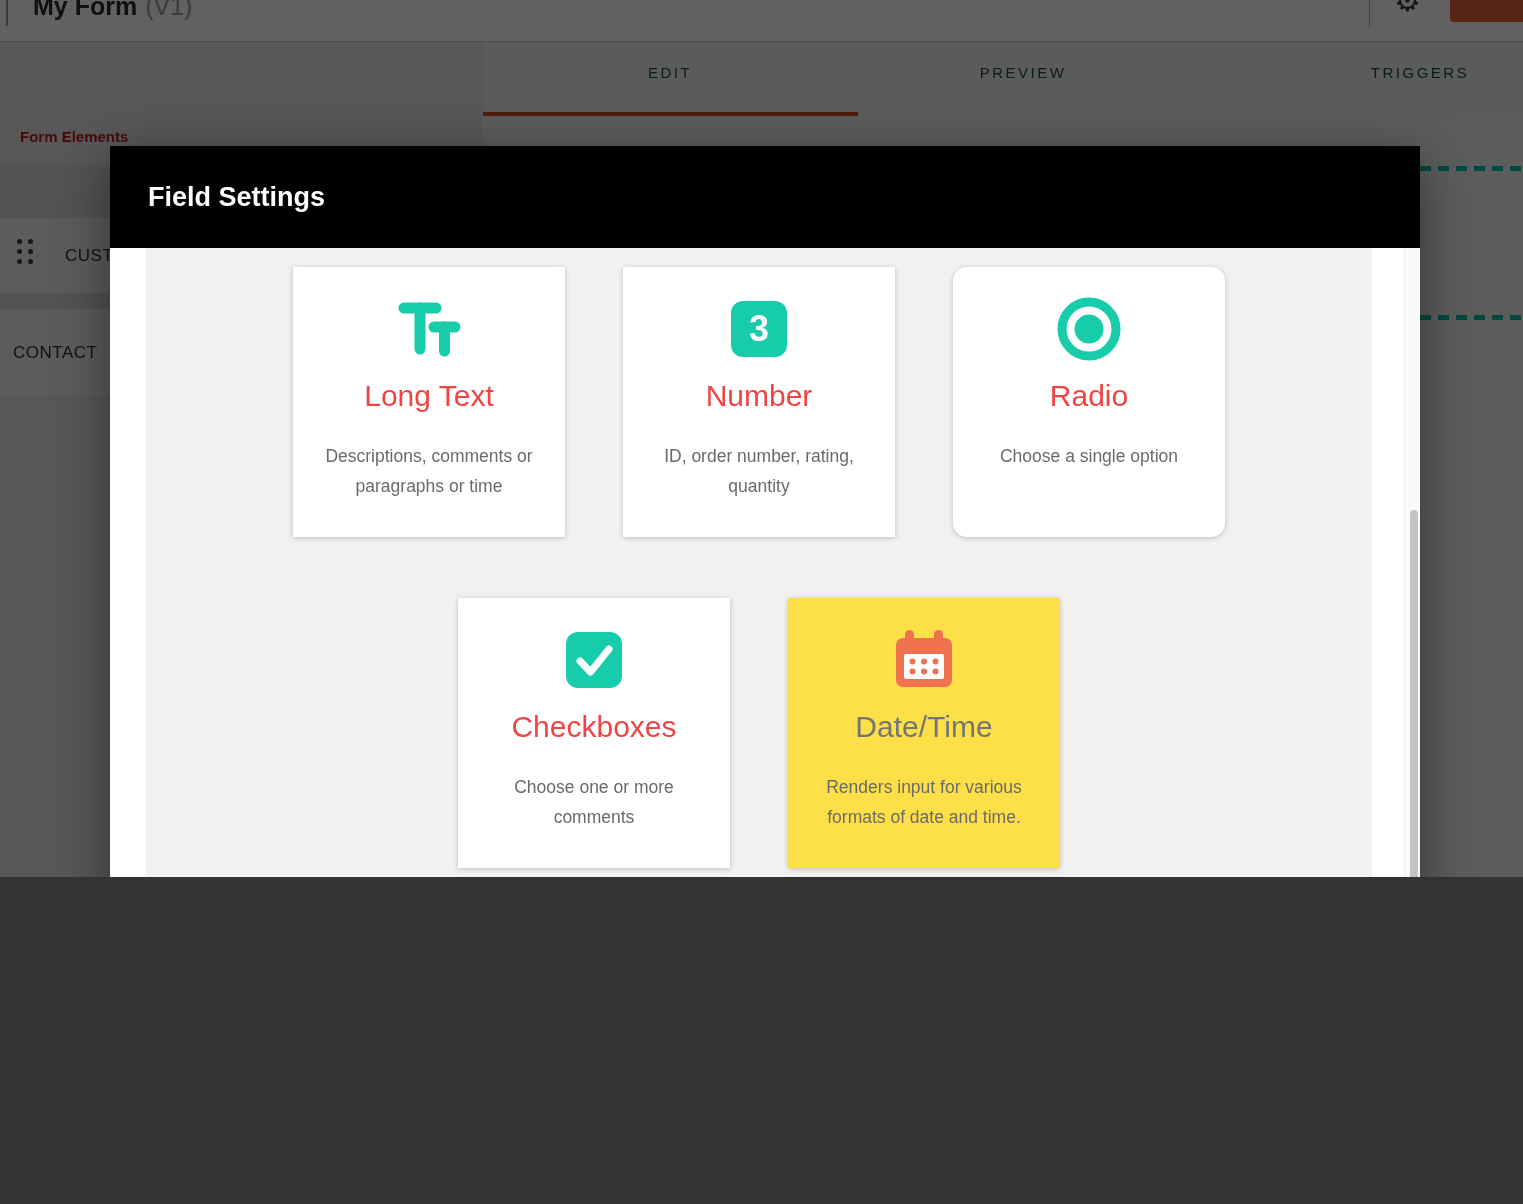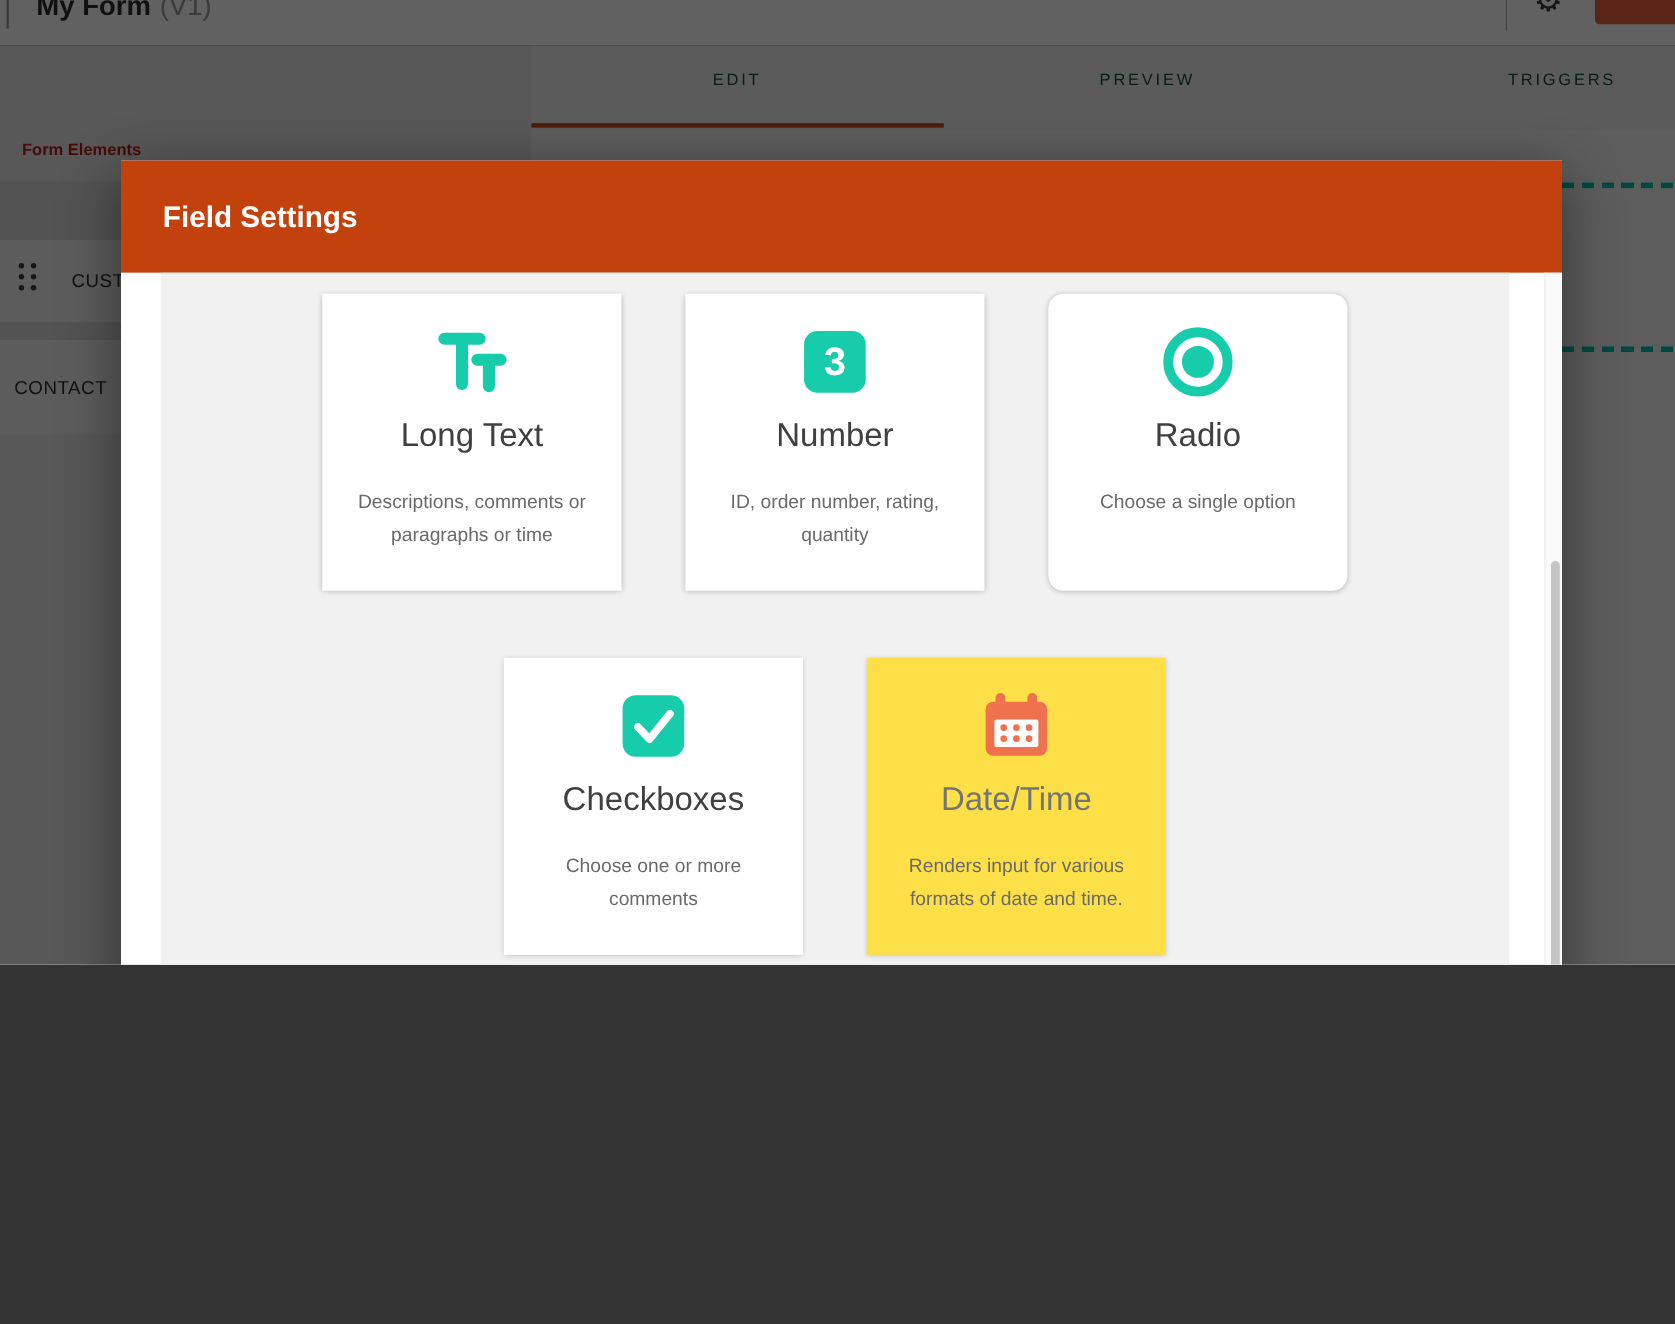--- a/index.html
+++ b/index.html
@@ -40,33 +40,33 @@
   .tab-underline { position:absolute; left:0; top:70px; width:375px; height:4px; background:#CE4A1F; }
   .content-bg { position:absolute; left:483px; top:118px; width:1040px; height:1086px; background:#f4f4f4; }
   .dashline { position:absolute; left:520px; width:1003px; height:5px;
     background:repeating-linear-gradient(90deg,#00BFA5 0 11px,transparent 11px 18px); }
   .dash-1 { top:166px; } .dash-2 { top:315px; }
   
   .overlay { position:absolute; left:0; top:0; width:1523px; height:1204px;
     background:rgba(0,0,0,0.62); z-index:5; }
   .modal { position:absolute; left:110px; top:146px; width:1310px; height:906px;
     background:#ffffff; z-index:10; box-shadow:0 12px 50px rgba(0,0,0,0.45); }
-  .modal-header { position:absolute; left:0; top:0; width:1310px; height:102px; background:#c2410c; }
+  .modal-header { position:absolute; left:0; top:0; width:1310px; height:102px; background:#000000; }
   .modal-title { position:absolute; left:38px; top:0; line-height:102px;
     font-size:27px; font-weight:bold; color:#ffffff; }
   .modal-body { position:absolute; left:0; top:102px; width:1310px; height:804px; background:#fff; }
   .gray-panel { position:absolute; left:36px; top:0; width:1226px; height:649px; background:#f1f1f1; }
   .card { position:absolute; width:272px; height:270px; background:#ffffff;
     box-shadow:0 1px 5px rgba(0,0,0,0.22); display:flex; flex-direction:column;
     align-items:center; padding-top:30px; cursor:pointer; }
   .card.muted { background:#fde047; }
   .card-1 { left:147px; top:19px; } .card-2 { left:477px; top:19px; } .card-3 { left:807px; top:19px;border-radius:14px; }
   .card-4 { left:312px; top:350px; } .card-5 { left:642px; top:350px; }
   .card-icon { height:64px; display:flex; align-items:center; justify-content:center; }
-  .card-title { margin-top:18px; font-size:30px; color:#404040; }
+  .card-title { margin-top:18px; font-size:30px; color:#ef4444; }
   .card.muted .card-title { color:#757575; }
   .card-desc { margin-top:28px; font-size:17.5px; line-height:30px; color:#6a6a6a; text-align:center; }
   .card-1 .card-desc { max-width:240px; } .card-2 .card-desc { max-width:220px; }
   .card-3 .card-desc { max-width:250px; } .card-4 .card-desc { max-width:200px; }
   .card-5 .card-desc { max-width:225px; }
   .scroll-track { position:absolute; left:1294px; top:0; width:16px; height:676px;
     background:#fafafa; border-left:1px solid #ececec; }
   .scroll-thumb { position:absolute; left:5px; top:262px; width:8px; height:395px;
     border-radius:4px; background:#c4c4c4; cursor:pointer; }
   .footer-divider { position:absolute; left:0; top:676px; width:1310px; height:1px; background:#e4e4e4; }
@@ -104,21 +104,21 @@
     </div>
     <div class="side-row row-contact">
       <div class="side-label">CONTACT</div>
     </div>
   </div>
 
   <div class="content-bg"></div>
 
   <div class="tabbar">
     <span class="tab" style="left:187px;">EDIT</span>
-    <span class="tab" style="left:560px;">PREVIEW</span>
+    <span class="tab" style="left:540px;">PREVIEW</span>
     <span class="tab" style="left:937px;">TRIGGERS</span>
     <div class="tab-underline"></div>
   </div>
 
   <div class="dashline dash-1"></div>
   <div class="dashline dash-2"></div>
 
   <div class="overlay"></div>
 
   <div class="modal">

